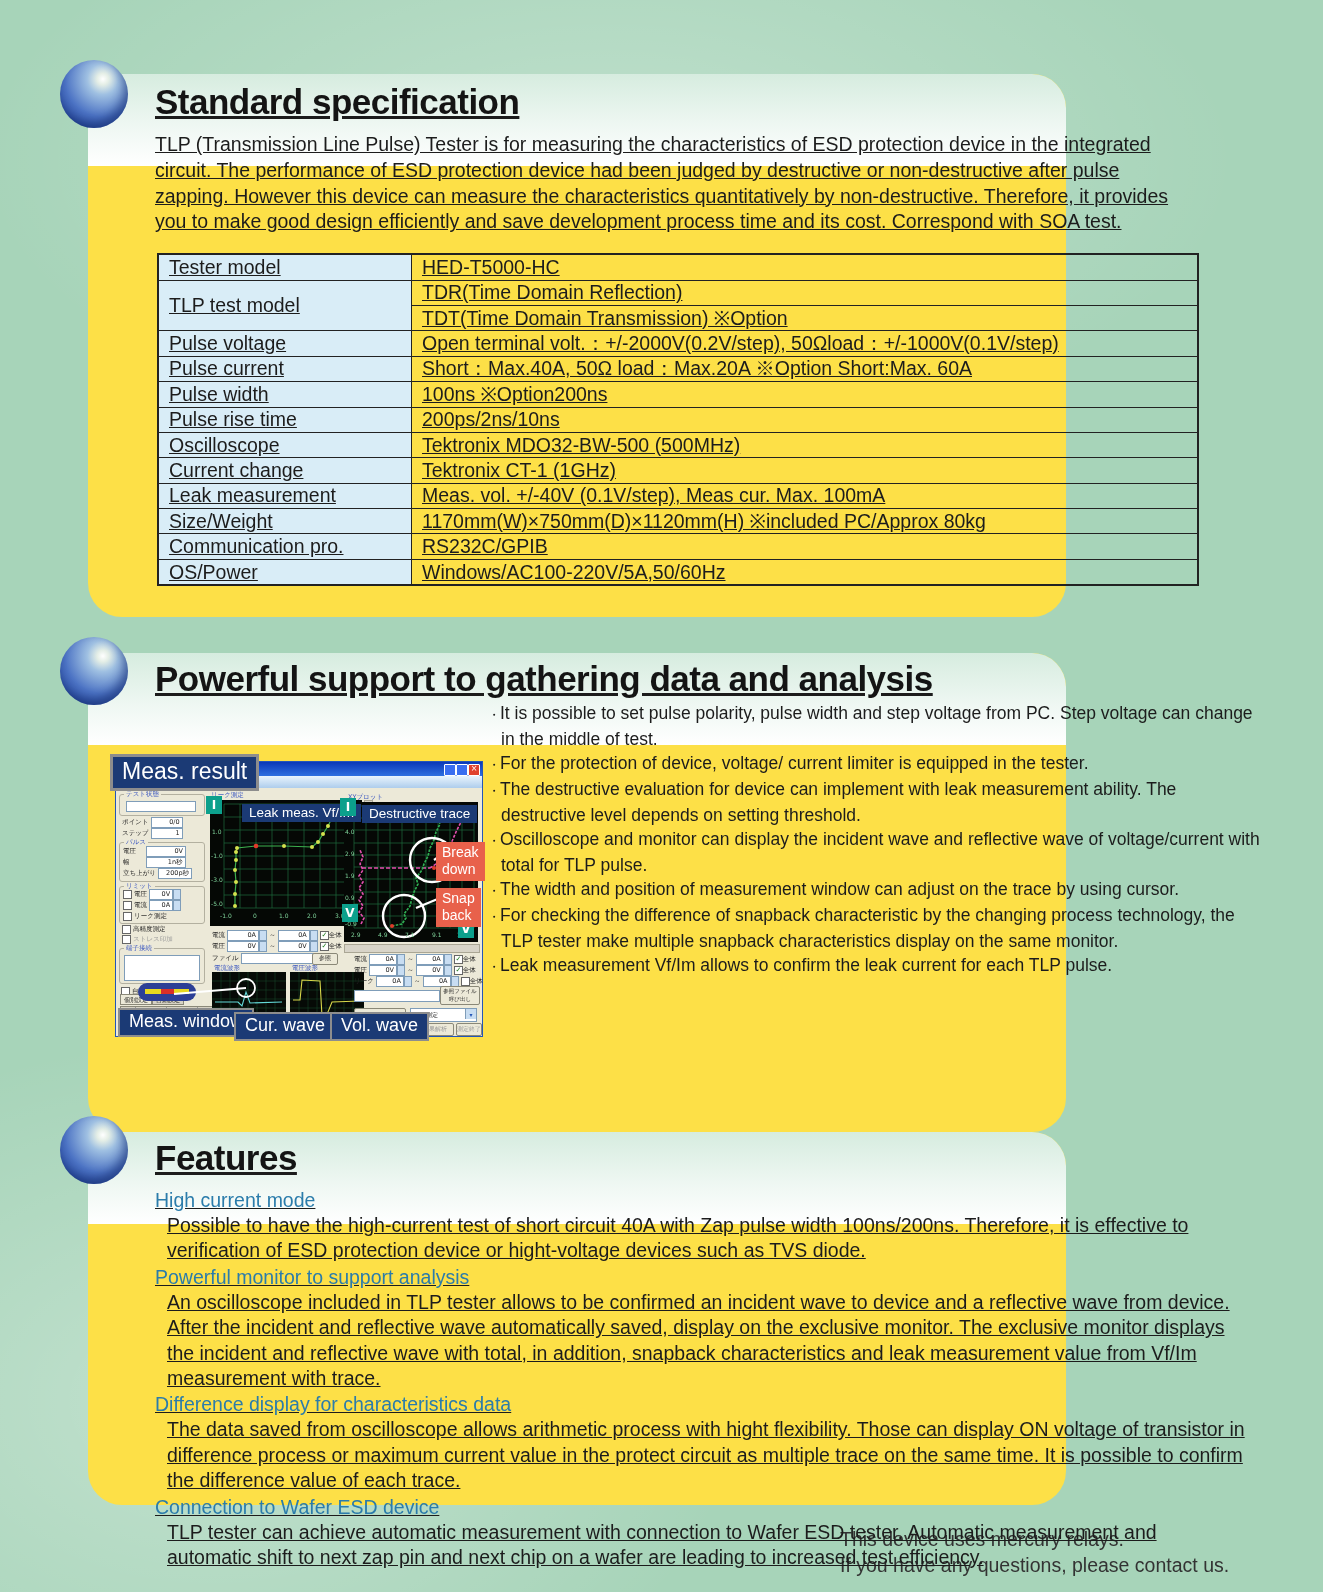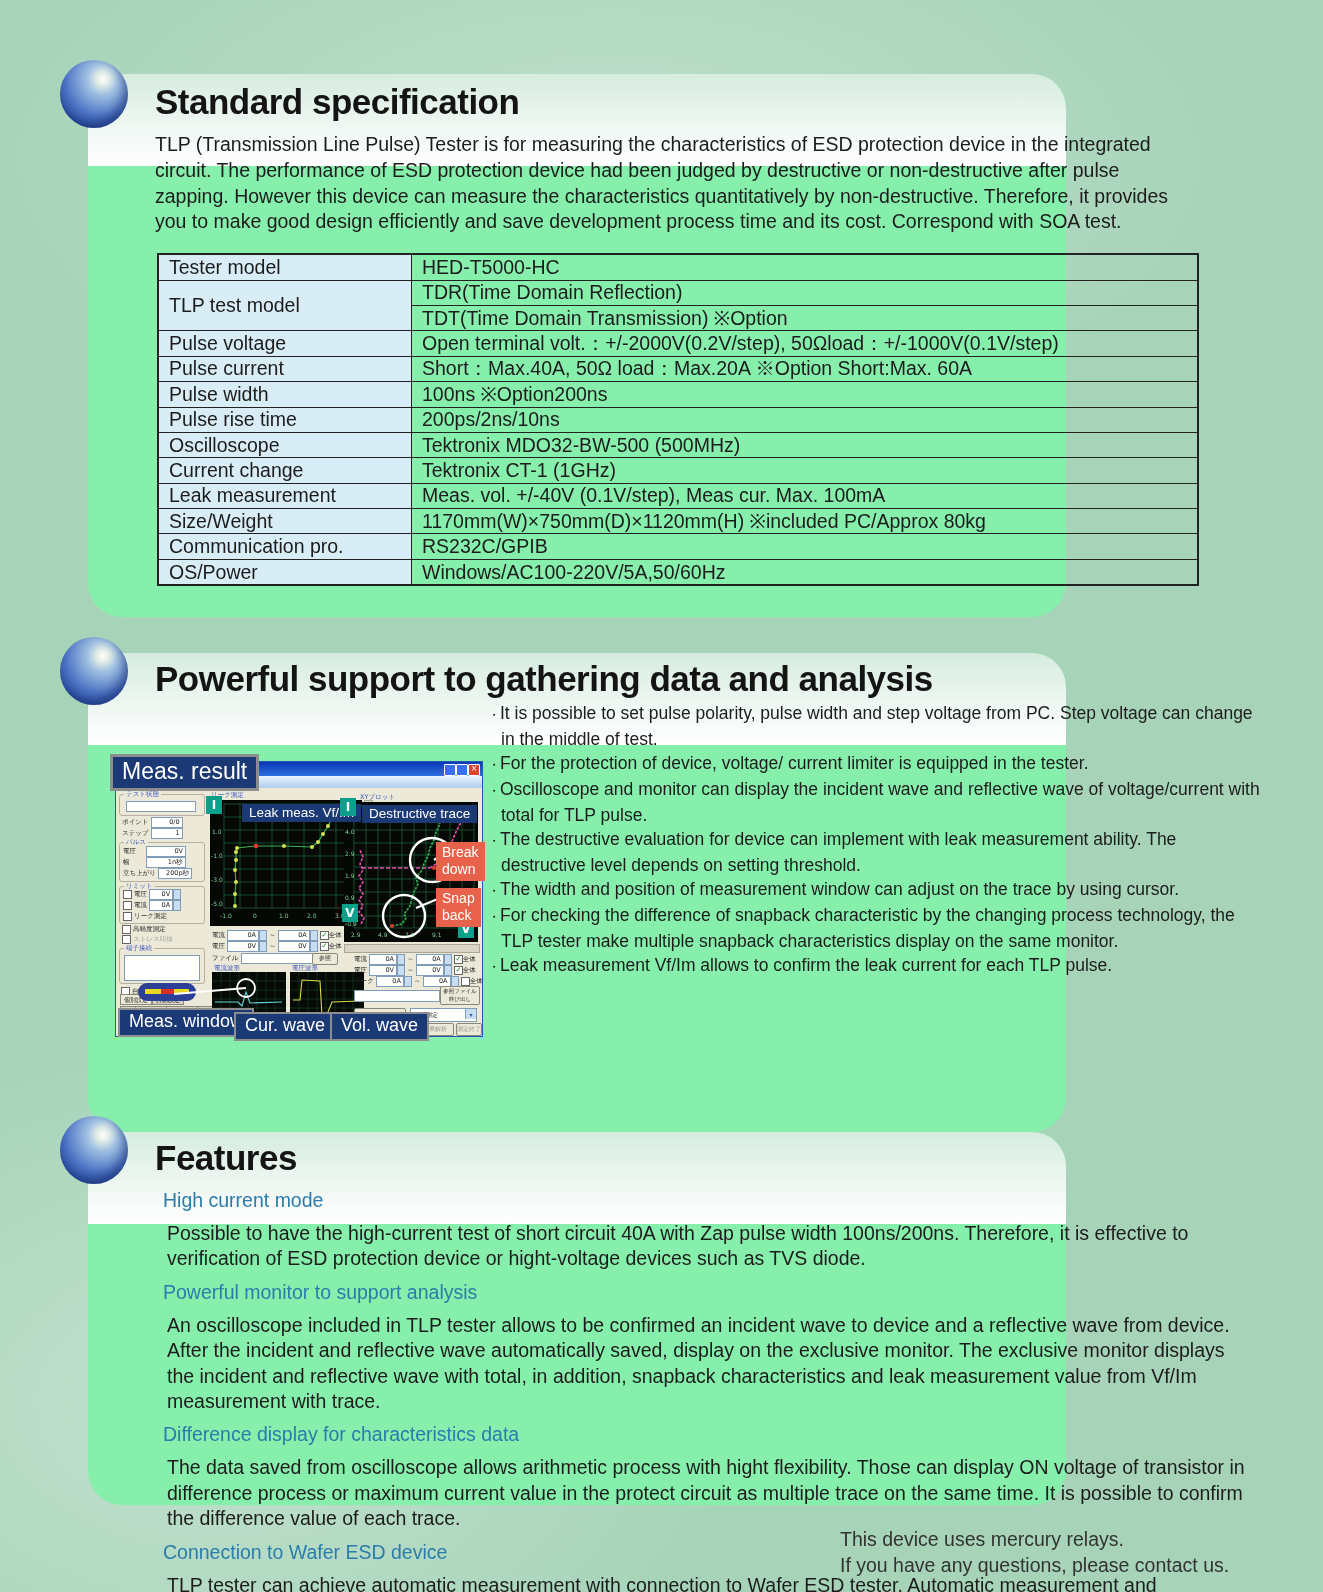--- a/index.html
+++ b/index.html
@@ -4,21 +4,21 @@
 <style>
   html,body{margin:0;padding:0;}
   body{
     width:1323px;height:1592px;position:relative;overflow:hidden;
     font-family:"Liberation Sans",sans-serif;color:#1c1c1c;
     background:
       radial-gradient(900px 420px at 46% 10%, rgba(255,255,255,.28), transparent 70%),
       radial-gradient(760px 520px at 16% 88%, rgba(255,255,255,.30), transparent 70%),
       #a7d4b9;
   }
-  .card{position:absolute;left:88px;width:978px;background:#86efac;border-radius:34px;}
+  .card{position:absolute;left:88px;width:978px;background:#fde047;border-radius:34px;text-decoration:underline;}
   .card::before{content:"";position:absolute;left:0;right:0;top:0;height:92px;
     border-radius:34px 34px 0 0;
     background:linear-gradient(175deg,#d3ead c0,#fff 100%);
     background:linear-gradient(180deg,#d6ecdf 0%,#eef7f2 55%,#fff 100%);}
   .card>*{position:relative;z-index:1;}
   .sphere{position:absolute;width:68px;height:68px;border-radius:50%;z-index:2;
     background:radial-gradient(circle at 63% 28%, #ffffff 0%, #e4eee6 9%, #9fc0e2 24%, #4c73c4 58%, #27499e 84%, #1d3d8f 100%);
     box-shadow:inset -4px -6px 10px rgba(10,30,90,.45);}
   h1.sec{margin:0;font-size:35px;font-weight:bold;letter-spacing:-.5px;color:#141414;}
   
@@ -59,21 +59,21 @@
     font-size:6.5px;line-height:9px;padding:0 2px;text-align:right;vertical-align:middle;overflow:hidden;}
   .spin{display:inline-block;width:6px;height:9px;background:#c8ddf2;border:1px solid #7f9db9;vertical-align:middle;}
   .chk{display:inline-block;width:7px;height:7px;background:#fff;border:1px solid #666;
     font-size:7px;line-height:7px;vertical-align:middle;text-align:center;color:#1a7a1a;}
   .xpbtn{position:absolute;background:#ece9d8;border:1px solid #8a8878;border-radius:2px;
     font-size:6px;line-height:8px;text-align:center;overflow:hidden;color:#222;}
   .row7{position:absolute;font-size:6.5px;line-height:11px;white-space:nowrap;color:#222;}
   .glabel{position:absolute;font-size:6.5px;color:#3a56c0;line-height:8px;white-space:nowrap;}
   .sbar{position:absolute;background:#d8d4c8;border:1px solid #aaa694;}
   
-  .feat h3{margin:8px;font-size:19.5px;font-weight:normal;color:#2b7cab;line-height:25px;}
+  .feat h3{margin:0;font-size:19.5px;font-weight:normal;color:#2b7cab;line-height:25px;}
   .feat p{margin:0 0 1px 12px;font-size:19.5px;line-height:25.4px;}
   .footer{position:absolute;left:840px;top:1526px;font-size:19.5px;line-height:26px;color:#333;}
 </style>
 </head>
 <body>
 
 <section class="card" style="top:74px;height:543px;">
   <div class="sphere" style="left:-28px;top:-14px;"></div>
   <h1 class="sec" style="margin:8px 0 0 67px;">Standard specification</h1>
   <p class="intro" style="margin:10px 0 0 67px;">TLP (Transmission Line Pulse) Tester is for measuring the characteristics of ESD protection device in the integrated circuit. The performance of ESD protection device had been judged by destructive or non-destructive after pulse zapping. However this device can measure the characteristics quantitatively by non-destructive. Therefore, it provides you to make good design efficiently and save development process time and its cost.  Correspond with SOA test.</p>
@@ -134,22 +134,22 @@
   </table>
 </section>
 
 <section class="card" style="top:634px;height:479px;margin-top:19px;">
   <div class="sphere" style="left:-28px;top:-16px;"></div>
   <h1 class="sec" style="margin:6px 0 0 67px;">Powerful support to gathering data and analysis</h1>
 
   <ul class="bullets" style="position:absolute;left:400px;top:48px;">
     <li>It is possible to set pulse polarity, pulse width and step voltage from PC.  Step voltage can change in the middle of test.</li>
     <li>For the protection of device, voltage/ current limiter is  equipped in the tester.</li>
+    <li>The destructive evaluation for device can implement with leak measurement ability.  The destructive level depends on setting threshold.</li>
     <li>Oscilloscope and monitor can display the incident wave and  reflective wave of voltage/current with total for TLP pulse.</li>
-    <li>The destructive evaluation for device can implement with leak measurement ability.  The destructive level depends on setting threshold.</li>
     <li>The width and position of measurement window can adjust on the trace by using cursor.</li>
     <li>For checking the difference of  snapback characteristic by the changing process technology, the TLP tester make multiple snapback characteristics display on the same monitor.</li>
     <li>Leak measurement Vf/Im allows to confirm the leak current for each TLP pulse.</li>
   </ul>
 
   <div class="appwin">
     <div class="titlebar"></div>
     <div class="winbtn b-min"></div>
     <div class="winbtn b-max"></div>
     <div class="winbtn b-close">×</div>
@@ -260,21 +260,21 @@
     </div>
     <div class="glabel" style="left:176px;top:202px;">電圧波形</div>
     <div class="chart" style="left:174px;top:210px;width:74px;height:54px;">
       <svg width="74" height="54" viewBox="0 0 74 54">
         <rect width="74" height="54" fill="#060a06"></rect>
         <path stroke="#184f2c" stroke-width="0.5" fill="none" d="M0 9H74 M0 18H74 M0 27H74 M0 36H74 M0 45H74 M9 0V54 M18 0V54 M27 0V54 M36 0V54 M45 0V54 M54 0V54 M63 0V54"></path>
         <polyline fill="none" stroke="#d8d84a" stroke-width="1.1" points="3,28 10,28 12,8 30,9 32,44 38,40 42,30 70,29"></polyline>
       </svg>
     </div>
 
-    <div class="glabel" style="left:244px;top:31px;">XYプロット</div>
+    <div class="glabel" style="left:232px;top:31px;">XYプロット</div>
     <div class="chart" style="left:228px;top:40px;width:134px;height:140px;">
       <svg width="134" height="140" viewBox="0 0 134 140">
         <rect width="134" height="140" fill="#050805"></rect>
         <path stroke="#1e6b3c" stroke-width="0.7" fill="none" d="M10 4V126 M22 4V126 M34 4V126 M46 4V126 M58 4V126 M70 4V126 M82 4V126 M94 4V126 M106 4V126 M118 4V126 M130 4V126 M10 4H130 M10 16H130 M10 28H130 M10 41H130 M10 53H130 M10 65H130 M10 77H130 M10 90H130 M10 102H130 M10 114H130 M10 126H130"></path>
         <path fill="none" stroke="#e34fae" stroke-width="1.6" stroke-dasharray="3 1.4" d="M17 122 L20 116 15 110 19 104 15 98 19 92 15 86 19 80 15 74 19 68 16 62 19 55 16 48"></path>
         <path fill="none" stroke="#e34fae" stroke-width="1.4" stroke-dasharray="4 2" d="M18 66 H86"></path>
         <path fill="none" stroke="#e34fae" stroke-width="1.6" stroke-dasharray="3 1.4" d="M86 66 L98 58 106 44 112 30 118 18 122 10"></path>
         <path fill="none" stroke="#2fae52" stroke-width="1.7" stroke-dasharray="2.6 1.2" d="M48 124 L58 122 62 116 60 112 66 104 68 96 70 90 74 82 72 76 78 68 80 62 84 54 86 46 90 38 92 30 96 22 94 14"></path>
         <circle cx="48" cy="124" r="2" fill="#e03a2a"></circle>
         <circle cx="90" cy="66" r="2" fill="#e03a2a"></circle>

